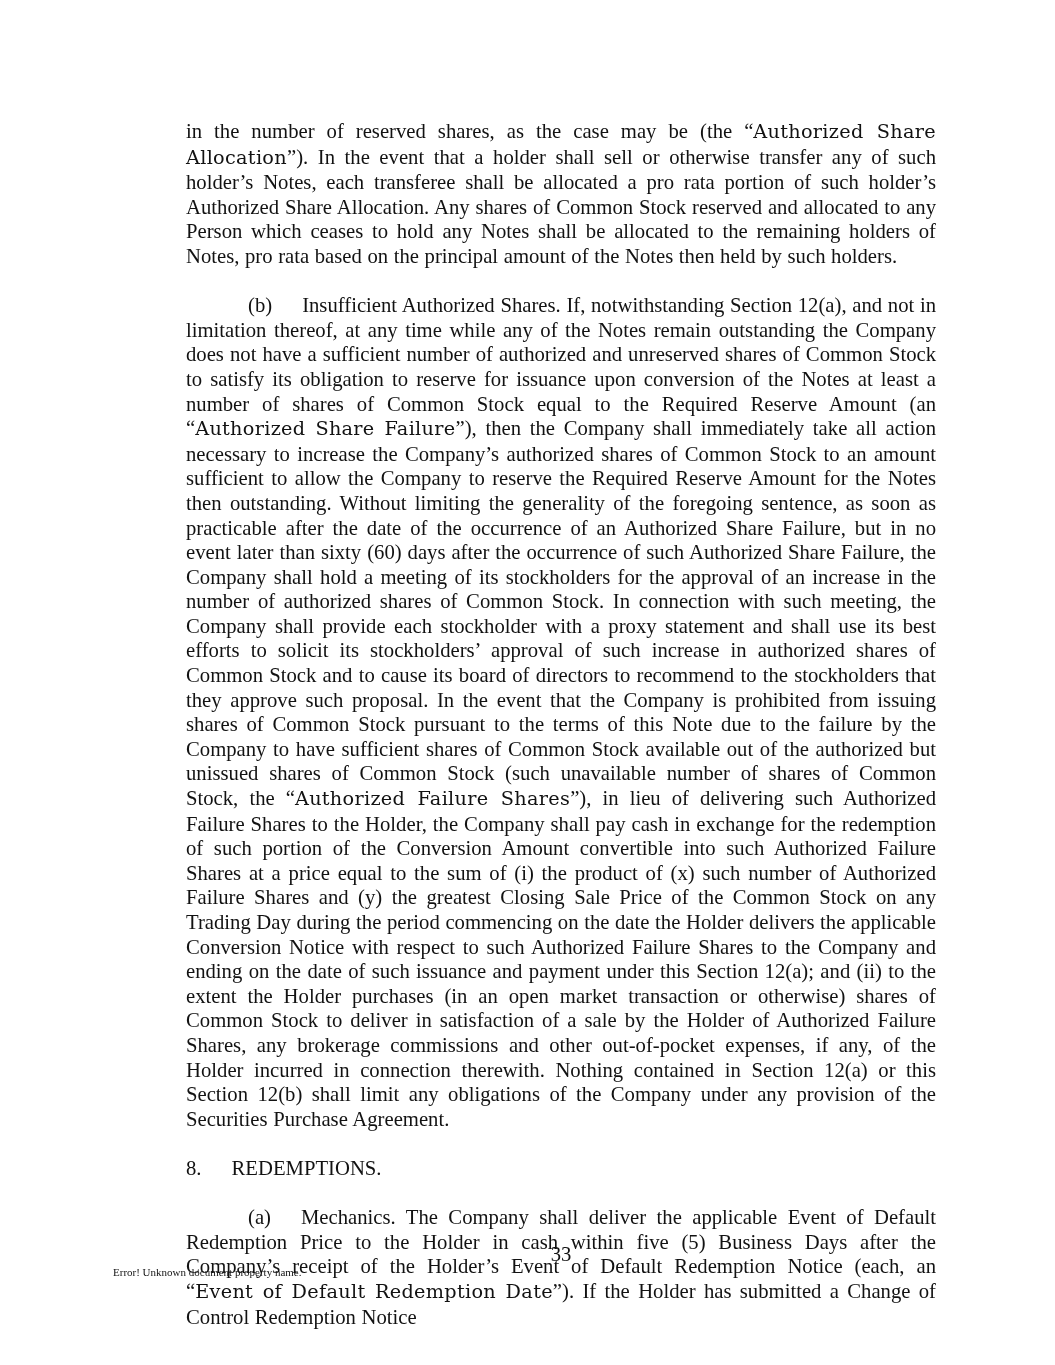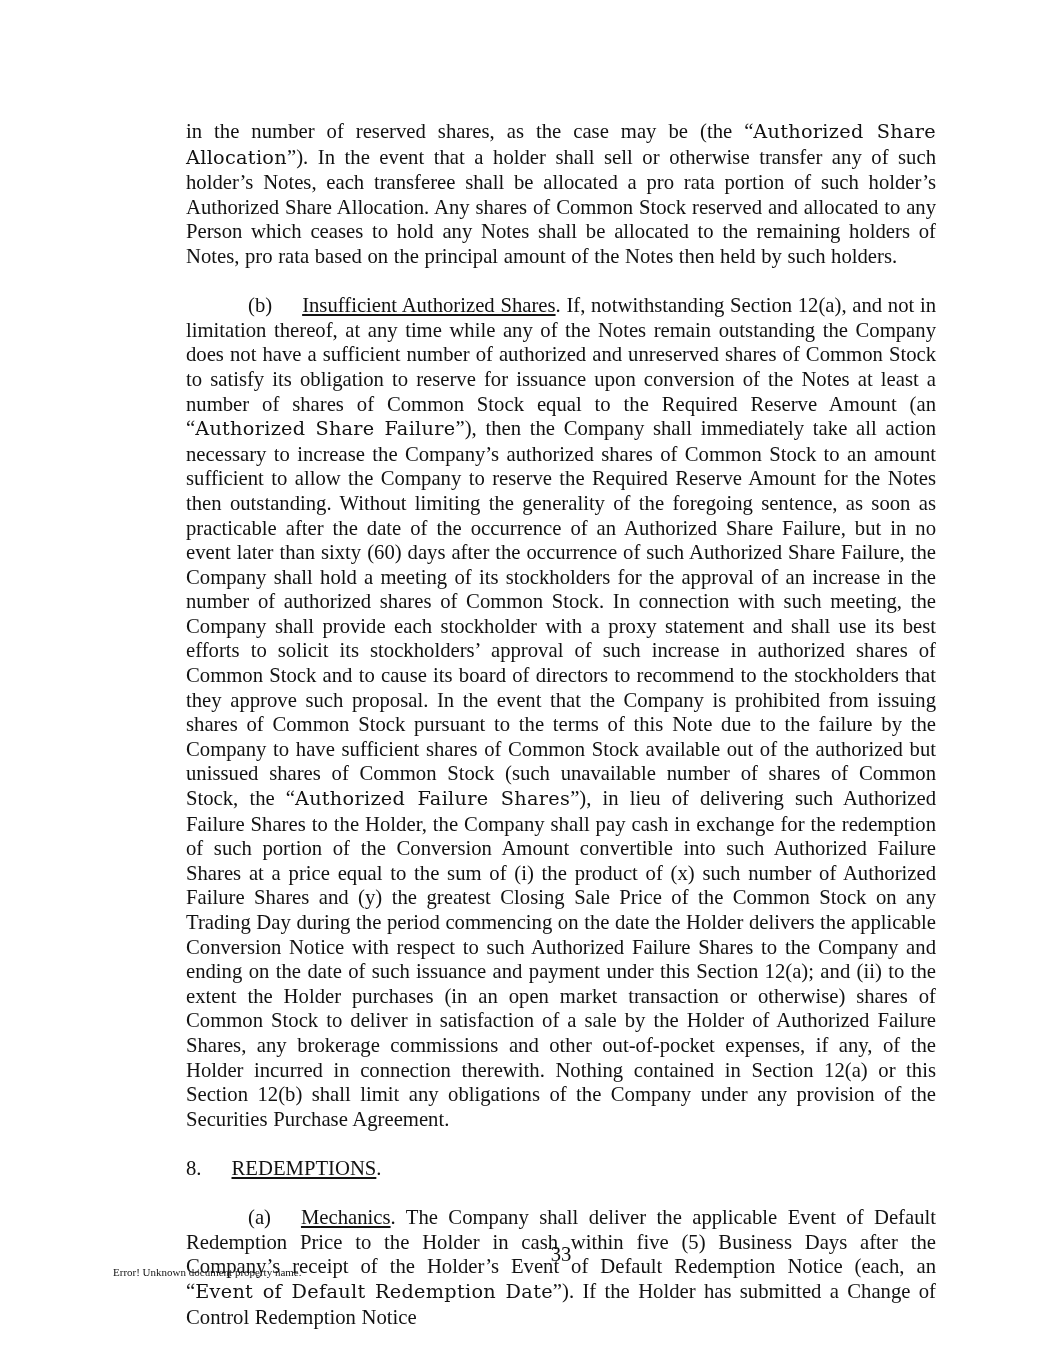--- a/index.html
+++ b/index.html
@@ -30,21 +30,20 @@
     word-spacing: 0.02em;
   }
   p.doc-par.indent {
     text-indent: 62px;
   }
   p.doc-par.heading {
     text-align: left;
   }
   .run-normal { }
   .run-underline {
-    text-decoration: underline;
   }
   .run-term {
     font-family: "DejaVu Serif", serif;
     font-size: 0.93em;
     letter-spacing: 0.3px;
   }
   .run-tab {
     display: inline-block;
     width: 30px;
   }

